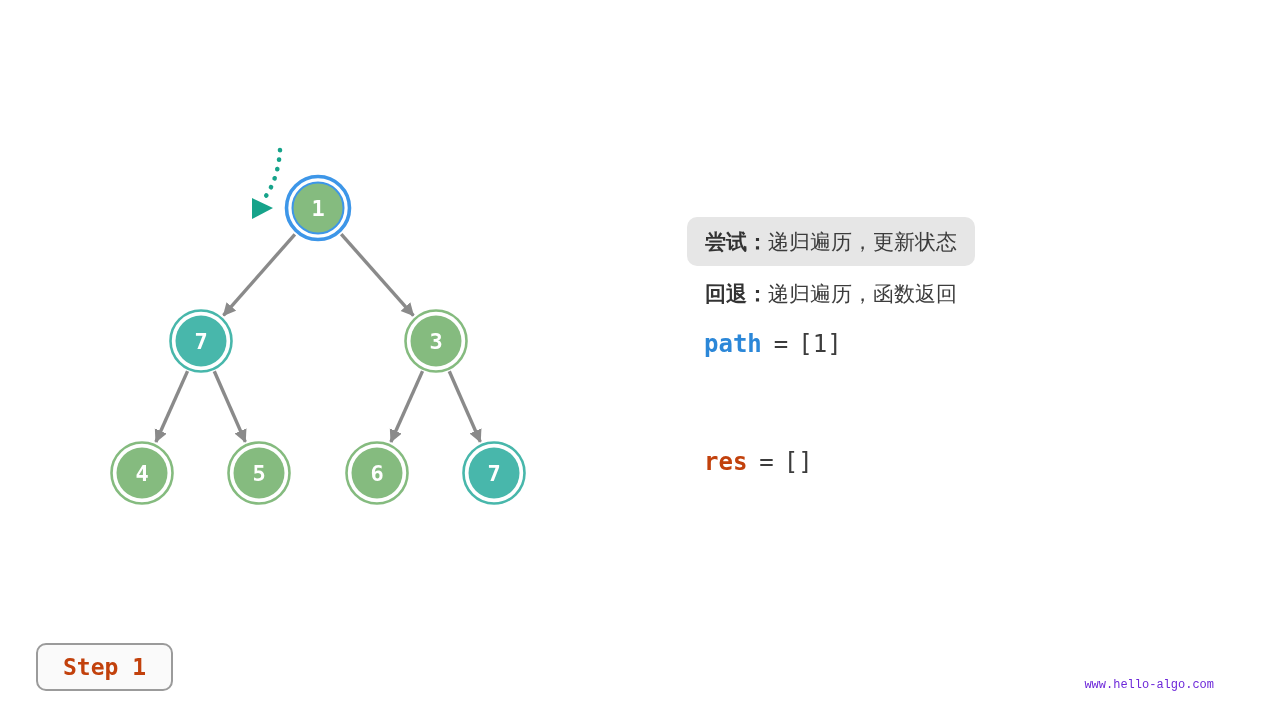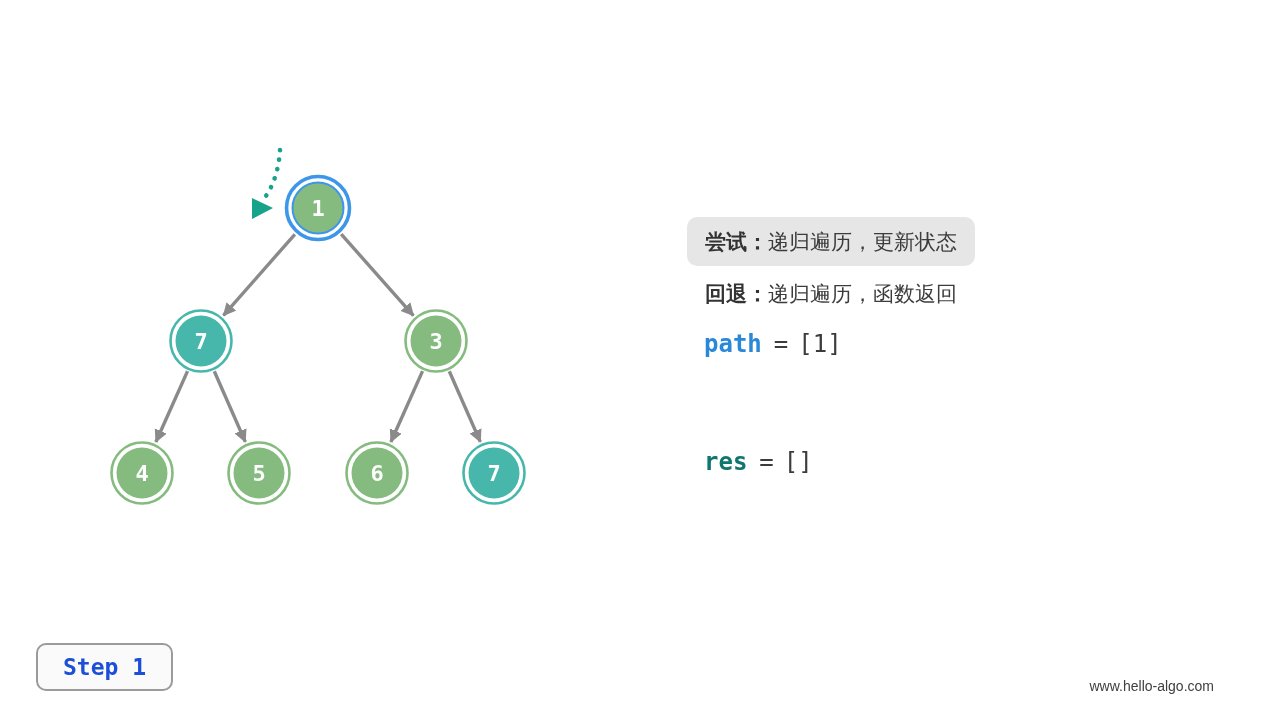--- a/index.html
+++ b/index.html
@@ -39,42 +39,42 @@
     font-size: 24px;
     line-height: 27px;
     color: #3c3c3c;
     white-space: nowrap;
   }
   .varline .vname { font-weight: bold; }
   .varline .veq { margin: 0 10px 0 12px; }
   .varline-path { left: 704px; top: 331px; }
   .varline-path .vname { color: #2b87d8; }
   .varline-res { left: 704px; top: 449px; }
-  .varline-res .vname { color: #0f766e; }
+  .varline-res .vname { color: #c2410c; }
 
   .step-badge {
     position: absolute;
     left: 36px; top: 643px;
     border: 2px solid #9b9b9b;
     border-radius: 10px;
     background: #fafafa;
     padding: 9px 25px;
     font-family: "DejaVu Sans Mono", monospace;
     font-size: 23px;
     font-weight: bold;
-    color: #1d4ed8;
+    color: #c2410c;
     white-space: nowrap;
   }
 
   .watermark {
     position: absolute;
     right: 66px; top: 678px;
-    font-family: Liberation Sans, sans-serif;
-    font-size: 14px;
-    color: #404040;
+    font-family: Liberation Mono, monospace;
+    font-size: 12px;
+    color: #6d28d9;
     white-space: nowrap;
   }
 </style>
 </head>
 <body>
 
 <svg id="tree-svg" viewBox="0 0 1280 720" xmlns="http://www.w3.org/2000/svg">
   <defs>
     <marker id="edge-arrow" markerUnits="userSpaceOnUse" markerWidth="15" markerHeight="14" refX="12" refY="6.5" orient="auto">
       <path d="M0,0 L13,6.5 L0,13 Z" fill="#8a8a8a"></path>

